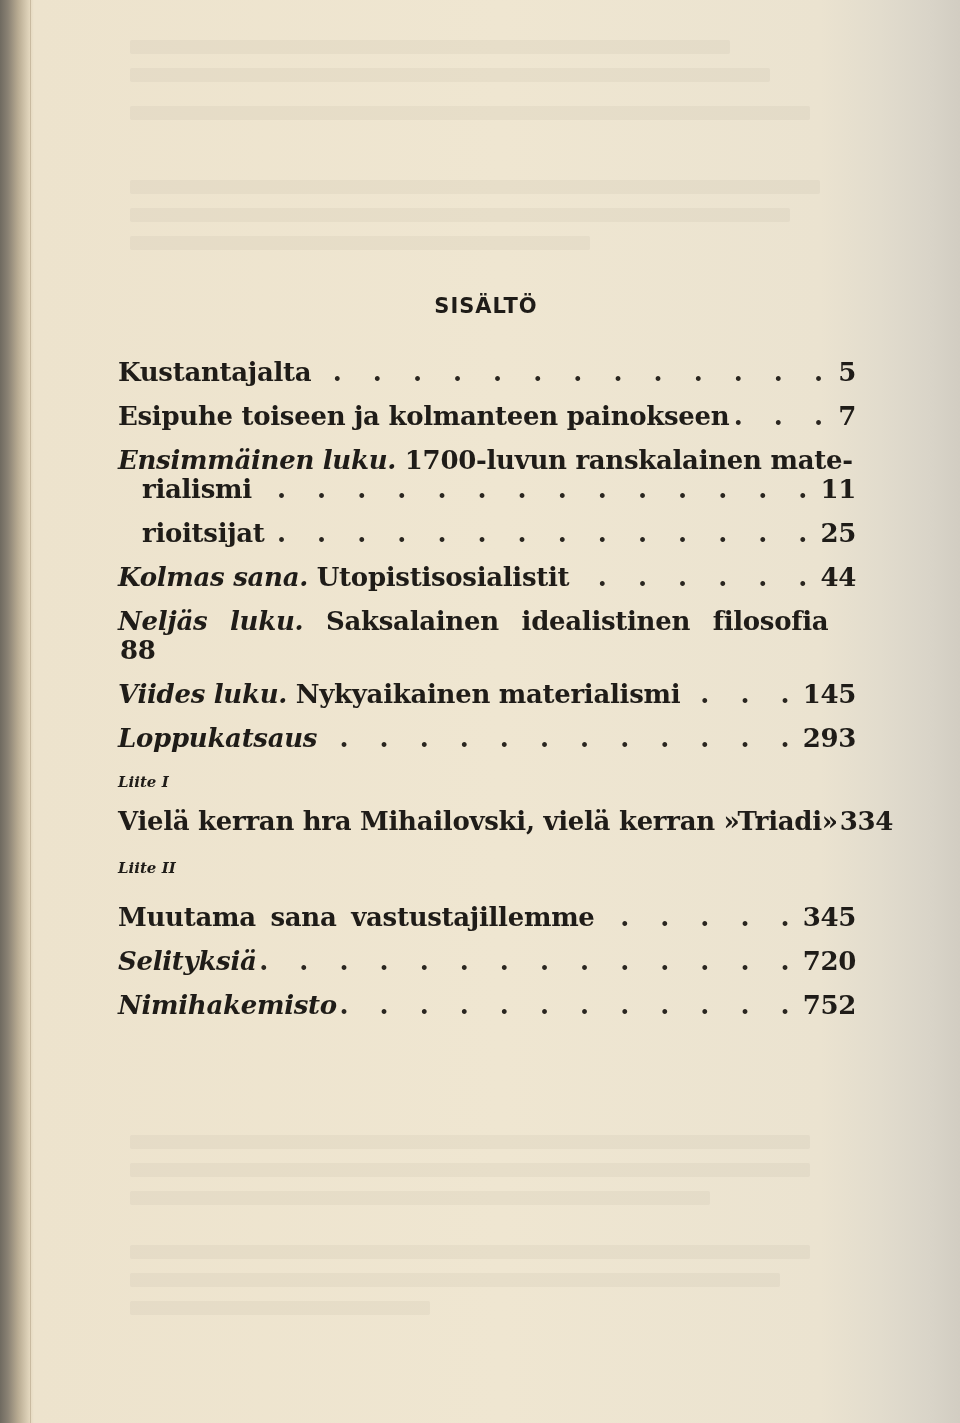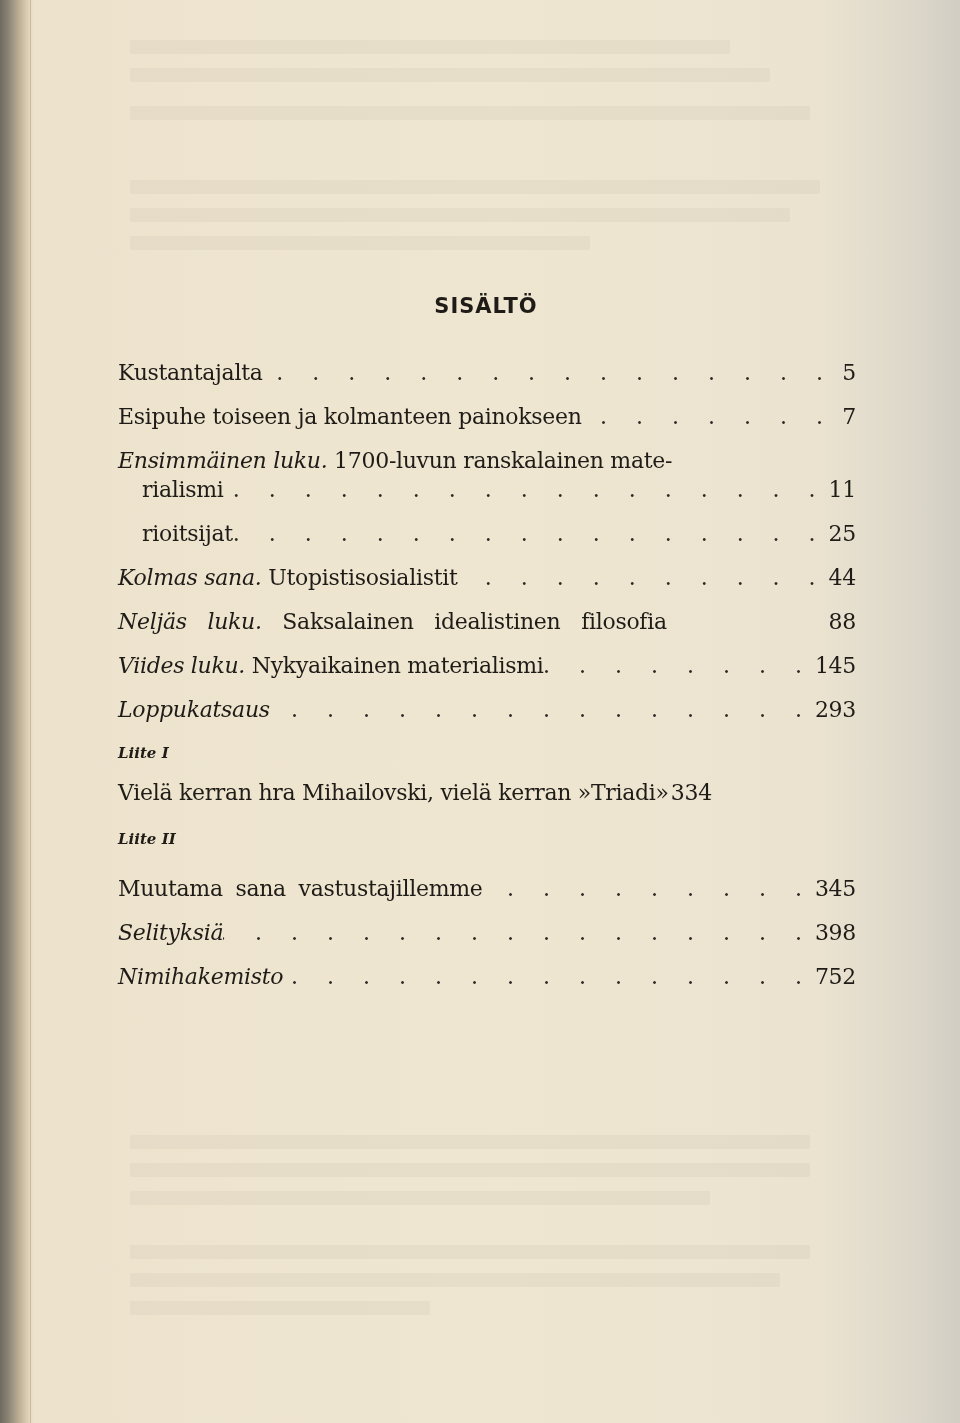--- a/index.html
+++ b/index.html
@@ -55,24 +55,24 @@
       color: #1f1c18;
     }
     .toc {
       position: absolute;
       left: 118px;
       top: 358px;
       width: 738px;
     }
     .entry {
       position: relative;
-      font-size: 22px;
+      font-size: 26px;
       line-height: 29px;
       margin-bottom: 15px;
-      font-weight: normal;
+      font-weight: bold;
       letter-spacing: -0.3px;
     }
     .entry .line {
       display: flex;
       align-items: baseline;
       white-space: nowrap;
     }
     .entry .label-wrap { flex: 0 0 auto; }
     .entry .first-line {
       display: block;
@@ -170,21 +170,21 @@
         <span class="label-wrap">
           <span class="italic">Kolmas sana.</span>
           <span>Utopistisosialistit</span>
         </span>
         <span class="leader">. . . . . . . . . . . . . . . . . . . . . . . . . . . . . . . . . . . .</span>
         <span class="page-num">44</span>
       </div>
     </div>
 
     <div class="entry">
-      <div class="line" style="justify-content:space-between;">
+      <div class="line" style="justify-content:space-between;flex-direction:column;">
         <span class="label-wrap" style="word-spacing:14px;">
           <span class="italic">Neljäs luku.</span>
           <span>Saksalainen idealistinen filosofia</span>
         </span>
         <span class="page-num">88</span>
       </div>
     </div>
 
     <div class="entry">
       <div class="line">
@@ -219,21 +219,21 @@
         <span class="label-wrap" style="word-spacing:6px;">Muutama sana vastustajillemme</span>
         <span class="leader">. . . . . . . . . . . . . . . . . . . . . . . . . . . . . . . . . . . .</span>
         <span class="page-num">345</span>
       </div>
     </div>
 
     <div class="entry">
       <div class="line">
         <span class="label-wrap italic">Selityksiä</span>
         <span class="leader">. . . . . . . . . . . . . . . . . . . . . . . . . . . . . . . . . . . .</span>
-        <span class="page-num">398</span>
+        <span class="page-num">720</span>
       </div>
     </div>
 
     <div class="entry">
       <div class="line">
         <span class="label-wrap italic">Nimihakemisto</span>
         <span class="leader">. . . . . . . . . . . . . . . . . . . . . . . . . . . . . . . . . . . .</span>
         <span class="page-num">752</span>
       </div>
     </div>

